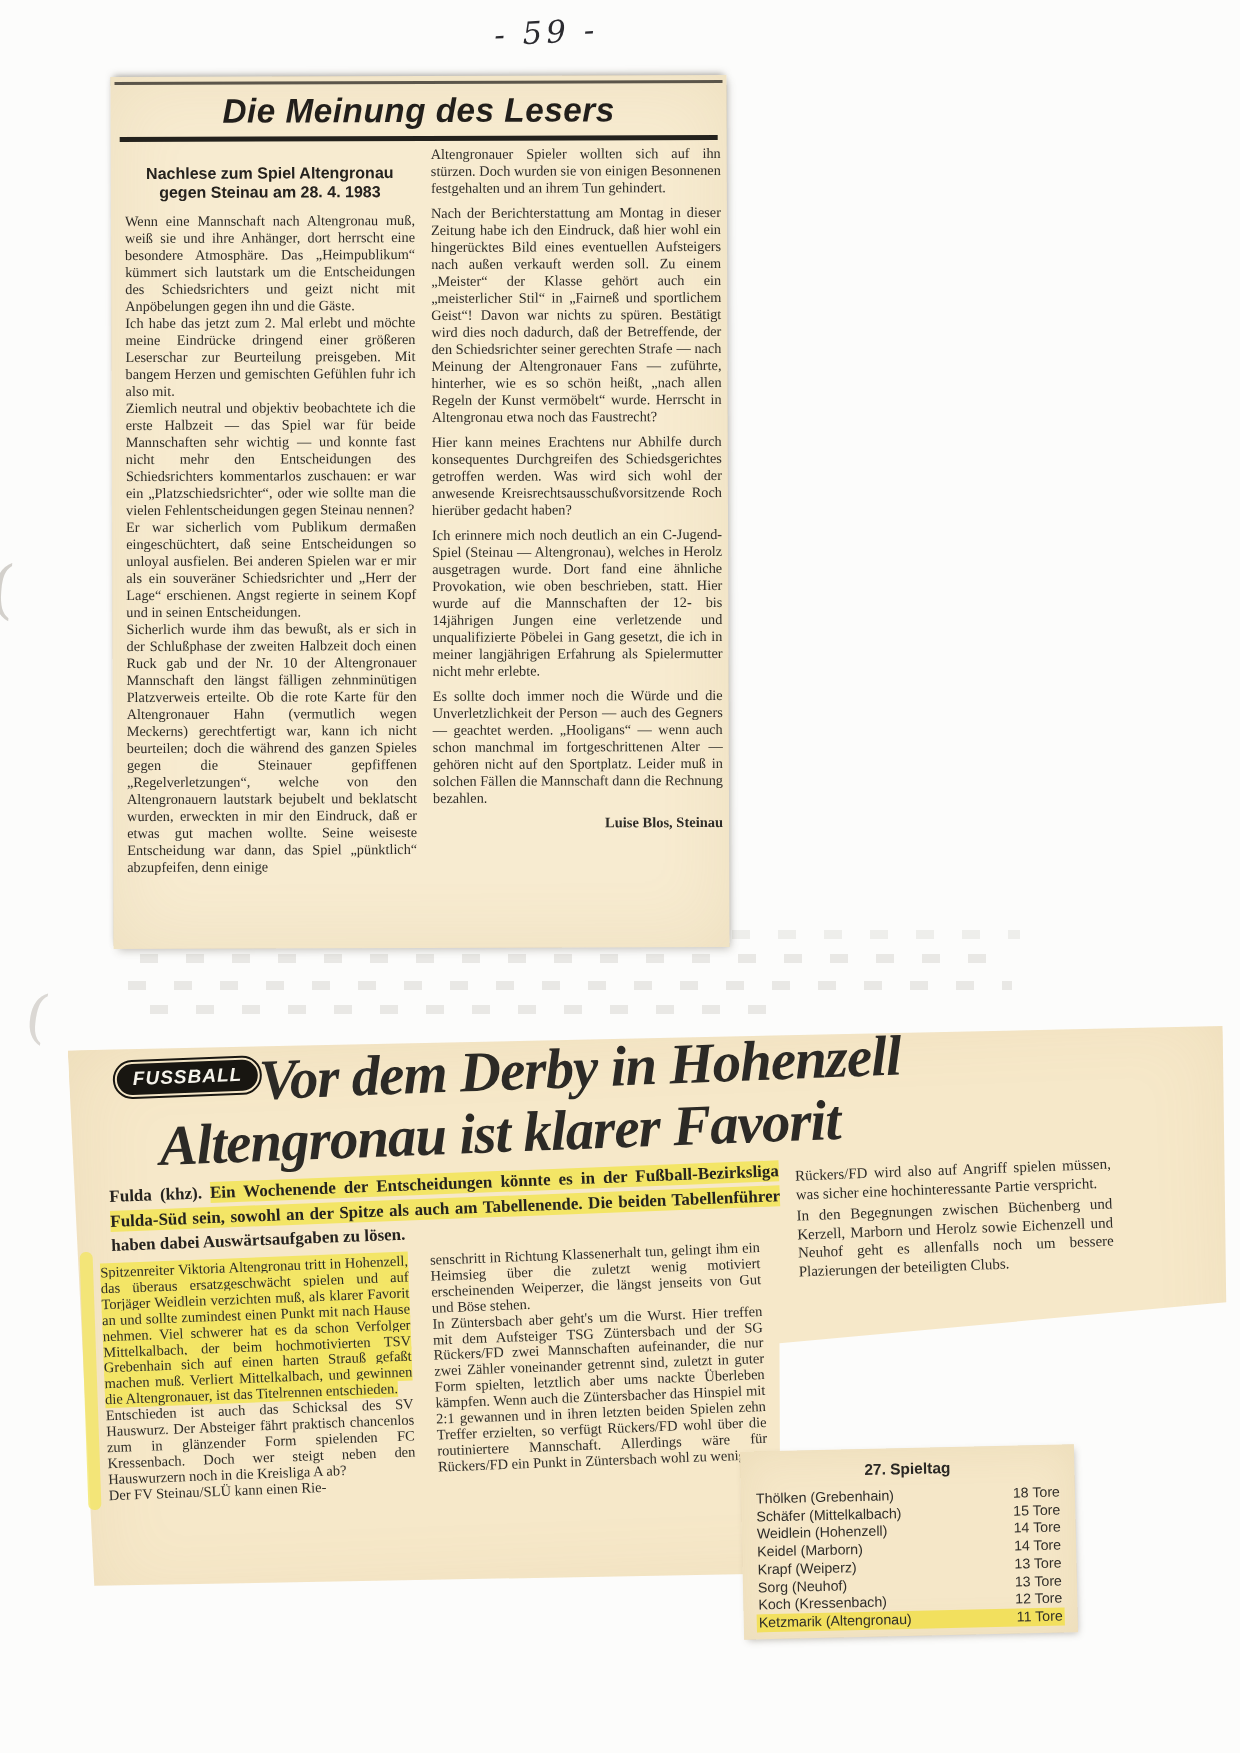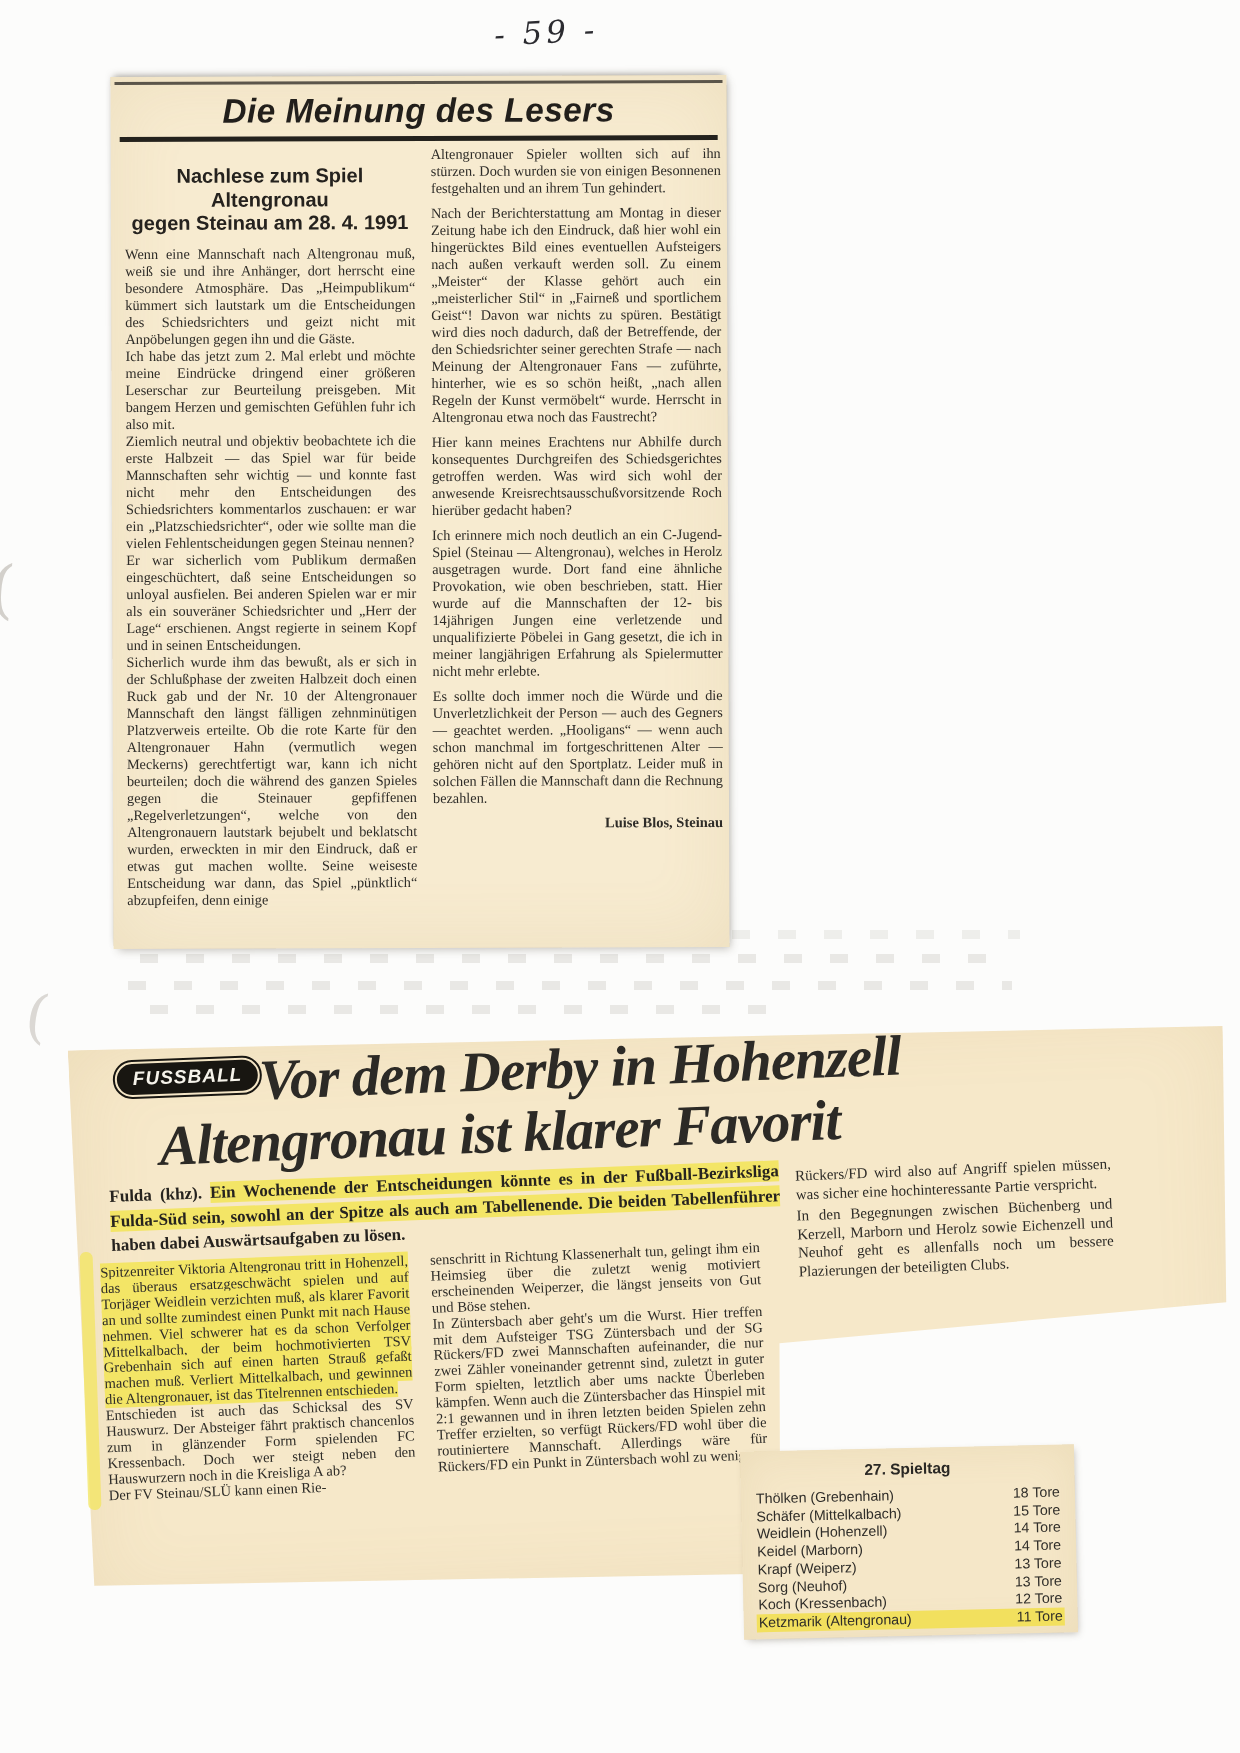--- a/index.html
+++ b/index.html
@@ -26,21 +26,21 @@
          box-shadow:0 -4px 7px -3px rgba(80,72,58,.5),3px 4px 8px -2px rgba(80,72,58,.3),
                     inset 0 0 70px rgba(185,155,95,.14);}
   #clip1 .toprule{position:absolute;left:4px;right:4px;top:5px;height:3px;background:#34312b;opacity:.8;}
   .c1-title{margin:15px 0 0;text-align:center;font-family:"Liberation Sans",sans-serif;
             font-weight:bold;font-style:italic;font-size:34px;letter-spacing:.5px;
             color:#221f1b;transform:scaleX(.98);}
   .c1-rule{height:5px;background:#24221d;margin:6px 9px 0;}
   .c1-col{position:absolute;width:290px;text-align:justify;font-size:14.3px;line-height:17px;}
   #c1col1{left:14px;top:88px;}
   #c1col2{left:320px;top:70px;}
-  .c1-headline{font-family:"Liberation Sans",sans-serif;font-weight:bold;font-size:20px;
+  .c1-headline{font-family:"Liberation Sans",sans-serif;font-weight:bold;font-size:16px;
                line-height:1.18;text-align:center;margin:0 0 10px;color:#25221e;}
   .c1-col p{margin:0;}
   #c1col2 p{margin:0 0 8px;}
   .c1-sign{text-align:right;font-weight:bold;font-size:14.5px;margin-top:2px;}
 
   
   #clip2{position:absolute;left:78px;top:1022px;width:1160px;height:570px;
          background:#f6e8c9;transform:rotate(-2.2deg);
          clip-path:polygon(0px 6px,1155px 26px,1148px 302px,700px 326px,692px 556px,6px 542px);
          box-shadow:inset 0 0 80px rgba(185,155,95,.15);}
@@ -91,21 +91,21 @@
   <div class="ghost-row g4"></div>
 
   <section id="clip1">
     <div class="toprule"></div>
     <h1 class="c1-title">Die Meinung des Lesers</h1>
     <div class="c1-rule"></div>
 
     <div class="c1-col" id="c1col1">
       <h2 class="c1-headline">
         <span>Nachlese zum Spiel Altengronau</span><br>
-        <span>gegen Steinau am 28. 4. 1991</span>
+        <span>gegen Steinau am 28. 4. 1983</span>
       </h2>
       <div>
           <p>Wenn eine Mannschaft nach Altengronau muß, weiß sie und ihre Anhänger, dort herrscht eine besondere Atmosphäre. Das „Heimpublikum“ kümmert sich lautstark um die Entscheidungen des Schiedsrichters und geizt nicht mit Anpöbelungen gegen ihn und die Gäste.</p>
           <p>Ich habe das jetzt zum 2. Mal erlebt und möchte meine Eindrücke dringend einer größeren Leserschar zur Beurteilung preisgeben. Mit bangem Herzen und gemischten Gefühlen fuhr ich also mit.</p>
           <p>Ziemlich neutral und objektiv beobachtete ich die erste Halbzeit — das Spiel war für beide Mannschaften sehr wichtig — und konnte fast nicht mehr den Entscheidungen des Schiedsrichters kommentarlos zuschauen: er war ein „Platzschiedsrichter“, oder wie sollte man die vielen Fehlentscheidungen gegen Steinau nennen?</p>
           <p>Er war sicherlich vom Publikum dermaßen eingeschüchtert, daß seine Entscheidungen so unloyal ausfielen. Bei anderen Spielen war er mir als ein souveräner Schiedsrichter und „Herr der Lage“ erschienen. Angst regierte in seinem Kopf und in seinen Entscheidungen.</p>
           <p>Sicherlich wurde ihm das bewußt, als er sich in der Schlußphase der zweiten Halbzeit doch einen Ruck gab und der Nr. 10 der Altengronauer Mannschaft den längst fälligen zehnminütigen Platzverweis erteilte. Ob die rote Karte für den Altengronauer Hahn (vermutlich wegen Meckerns) gerechtfertigt war, kann ich nicht beurteilen; doch die während des ganzen Spieles gegen die Steinauer gepfiffenen „Regelverletzungen“, welche von den Altengronauern lautstark bejubelt und beklatscht wurden, erweckten in mir den Eindruck, daß er etwas gut machen wollte. Seine weiseste Entscheidung war dann, das Spiel „pünktlich“ abzupfeifen, denn einige</p>
         </div>
     </div>
 

